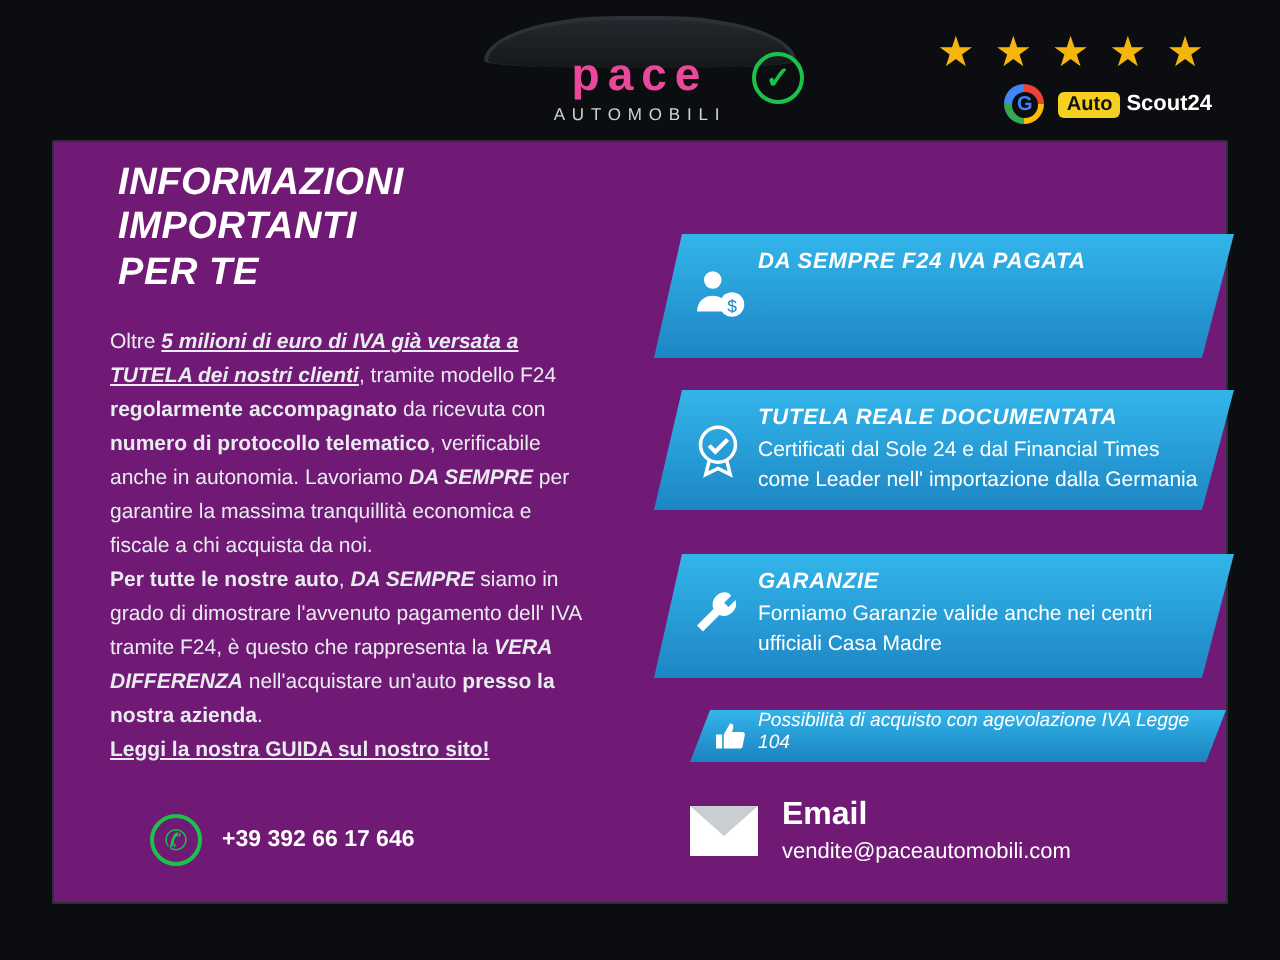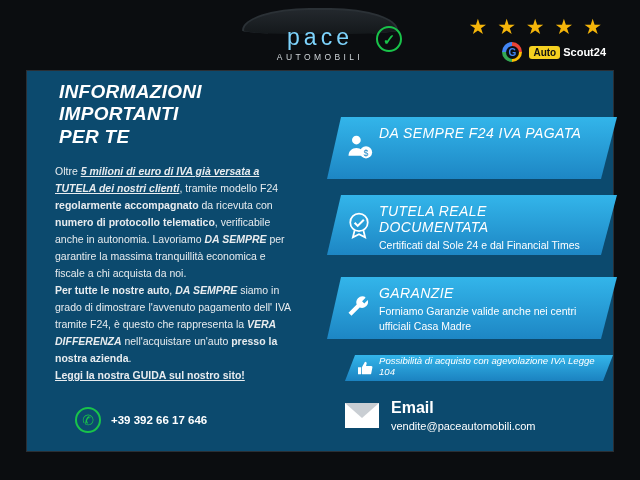--- a/index.html
+++ b/index.html
@@ -25,22 +25,22 @@
   }
   .logo-swoosh {
     position: absolute; left: 10px; top: 2px; width: 156px; height: 26px;
     border-radius: 50% 50% 45% 45% / 100% 100% 16% 16%;
     border: 2px solid #2b3136;
     border-bottom: none;
     background: linear-gradient(180deg,#23282d 0%, #14181b 100%);
   }
   .logo-text {
     position: relative;
-    font-size: 23px; font-weight: normal; letter-spacing: 4px;
-    color: #7dd3fc; margin-top: 16px; line-height: 1;
+    font-size: 23px; font-weight: bold; letter-spacing: 4px;
+    color: #ec4899; margin-top: 16px; line-height: 1;
   }
   .logo-sub {
     position: relative;
     font-size: 8.5px; letter-spacing: 3.4px; color: #cfd4d8; margin-top: 3px;
   }
   .logo-check {
     position: absolute; right: 6px; top: 20px;
     width: 26px; height: 26px; border-radius: 50%;
     border: 2px solid #19c34a; color: #19c34a;
     display: flex; align-items: center; justify-content: center;
@@ -65,21 +65,21 @@
   .autoscout {
     display: flex; align-items: flex-start; font-size: 11px; font-weight: bold; color: #ffffff;
   }
   .as-tag {
     background: #f5d020; color: #111; border-radius: 3px; padding: 1px 4px; font-size: 10px; margin-right: 3px;
   }
 
   
   .card {
     position: absolute; left: 26px; top: 70px; width: 588px; height: 382px;
-    background: #0c4a6e;
+    background: #701a75;
     border: 1px solid #2a2f35;
   }
   .headline {
     position: absolute; left: 32px; top: 10px;
     color: #ffffff; font-size: 19px; font-weight: bold; font-style: italic;
     line-height: 1.18; letter-spacing: .3px;
   }
   .body-text {
     position: absolute; left: 28px; top: 92px; width: 240px;
     color: #e8ecef; font-size: 10.5px; line-height: 1.62;
@@ -94,21 +94,21 @@
     width: 290px; min-height: 56px;
     background: linear-gradient(180deg,#33b5ea 0%, #1d86c4 100%);
     clip-path: polygon(14px 0, 100% 0, 274px 100%, 0 100%);
     padding: 8px 18px 8px 52px;
     color: #ffffff;
   }
   .panel.p1 { top: 46px; height: 62px; }
   .panel.p2 { top: 124px; height: 60px; }
   .panel.p3 { top: 206px; height: 62px; }
   .panel-title {
-    font-size: 14px; font-weight: normal; font-style: italic; letter-spacing: .4px;
+    font-size: 11px; font-weight: bold; font-style: italic; letter-spacing: .4px;
     margin-bottom: 3px;
   }
   .panel-body { font-size: 10.5px; line-height: 1.4; }
   .panel-icon {
     position: absolute; left: 18px; top: 16px;
     width: 28px; height: 28px; color: #ffffff;
   }
 
   
   .ribbon {

